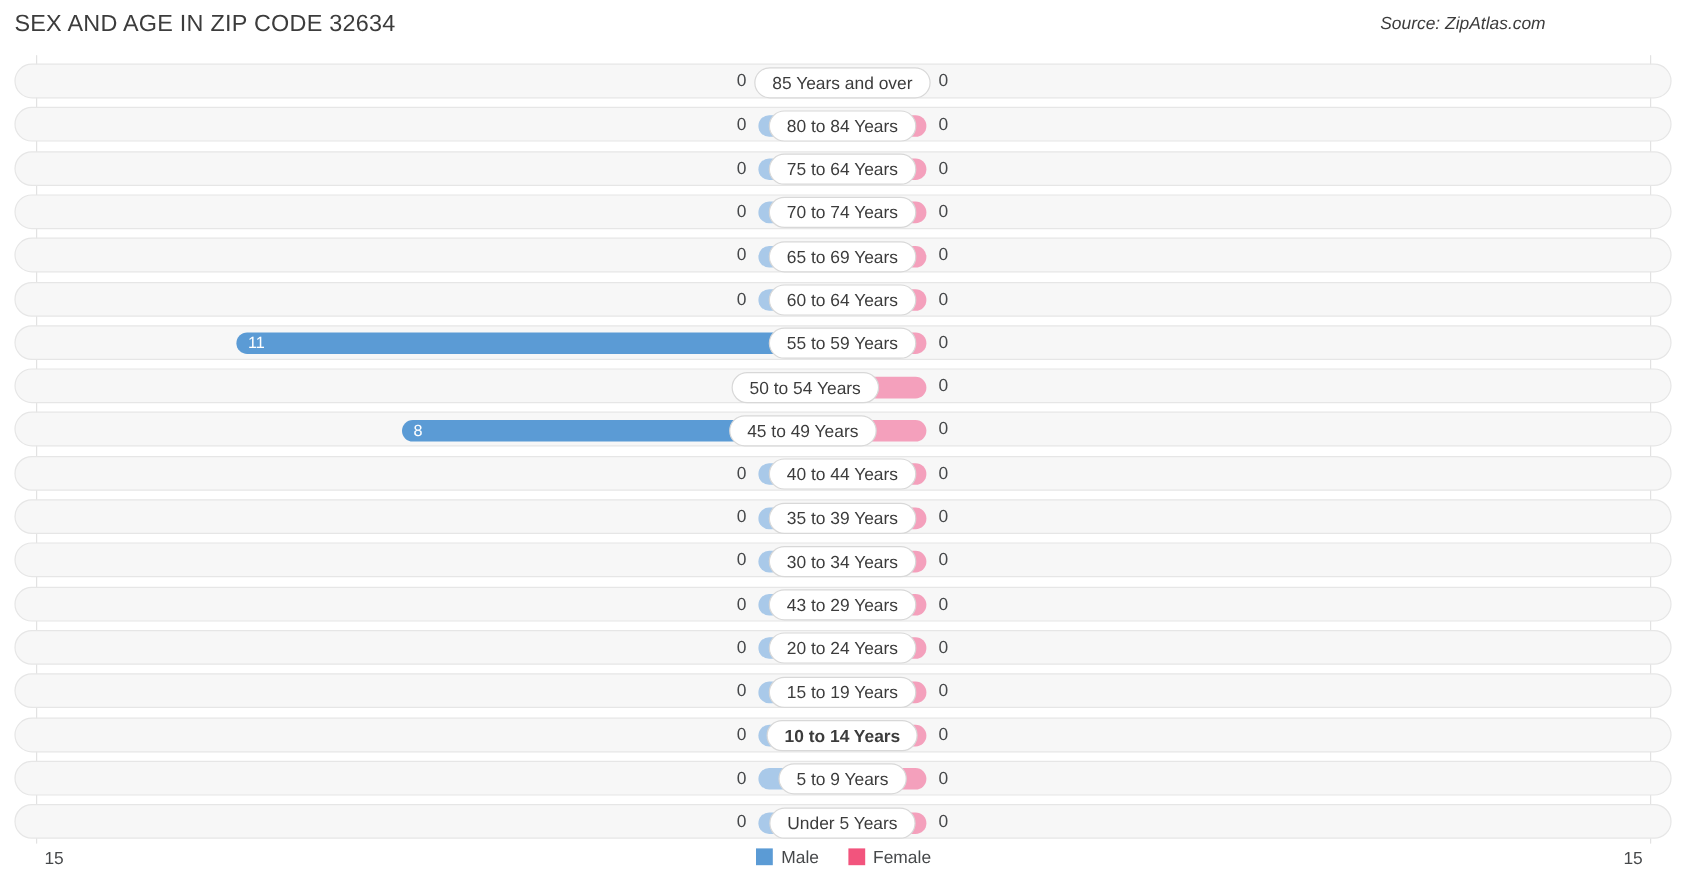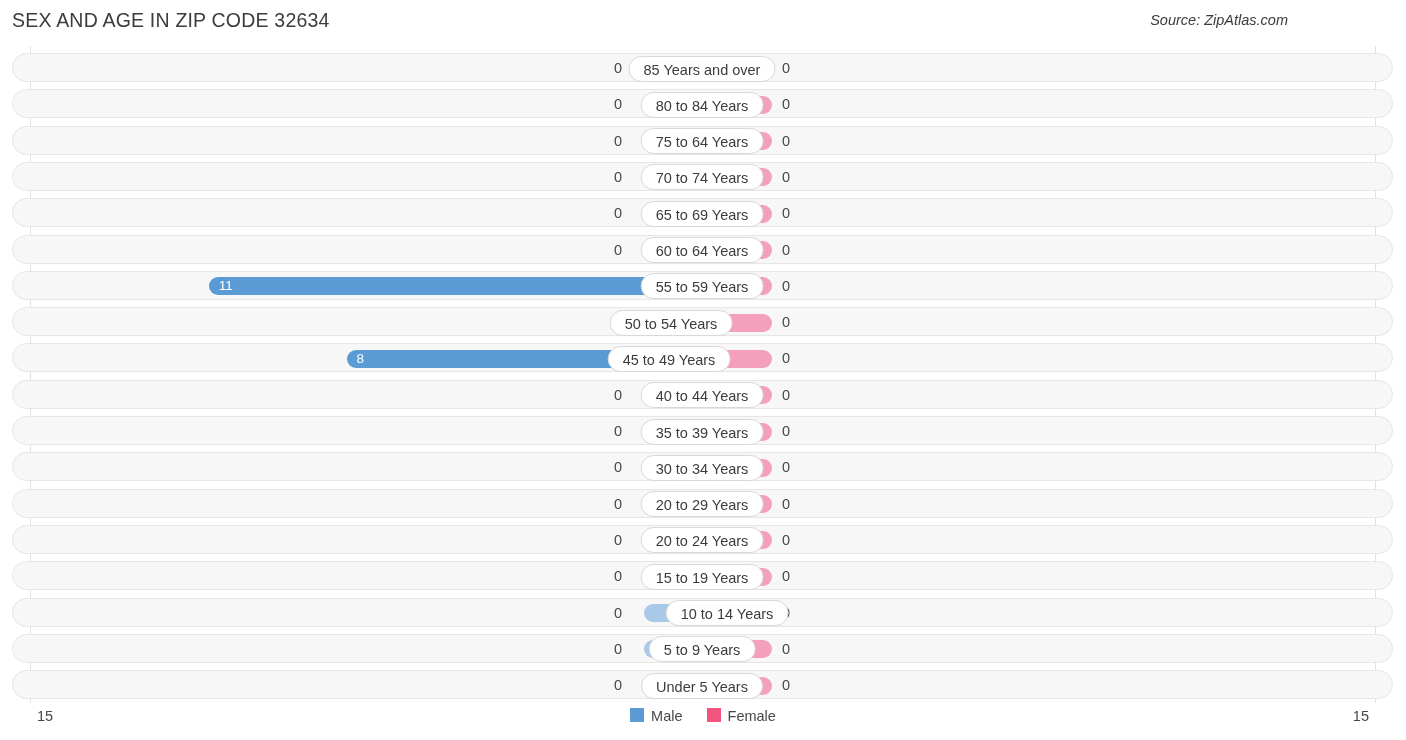--- a/index.html
+++ b/index.html
@@ -84,21 +84,21 @@
   .val-male   { text-align: right; }
   .val-female { text-align: left; }
 
   
   .bar {
     position: absolute;
     top: 5.5px;
     height: 18px;
     border-radius: 9px;
   }
-  .bar-male   { background: #a9c9e9; margin-left: 12px; }
+  .bar-male   { background: #a9c9e9; }
   .bar-female { background: #f4a0bc; }
   .bar-male.active   { background: #5b9bd5; }
 
   .bar-inner-label {
     position: absolute;
     top: 0;
     height: 18px;
     line-height: 18px;
     font-size: 13.5px;
     color: #ffffff;
@@ -267,42 +267,42 @@
         <div class="val val-female" style="left: 769px;">0</div>
         <div class="bar bar-male" style="left: 619px; width: 70px;"></div>
         <div class="bar bar-female" style="left: 689px; width: 70px;"></div>
         <div class="age-pill" style="left: 689px;">30 to 34 Years</div>
       </div>
       <div class="row" style="top: 442.6px;">
         <div class="val val-male" style="right: 770px;">0</div>
         <div class="val val-female" style="left: 769px;">0</div>
         <div class="bar bar-male" style="left: 619px; width: 70px;"></div>
         <div class="bar bar-female" style="left: 689px; width: 70px;"></div>
-        <div class="age-pill" style="left: 689px;">20 to 29 Years</div>
+        <div class="age-pill" style="left: 689px;">43 to 29 Years</div>
       </div>
       <div class="row" style="top: 478.9px;">
         <div class="val val-male" style="right: 770px;">0</div>
         <div class="val val-female" style="left: 769px;">0</div>
         <div class="bar bar-male" style="left: 619px; width: 70px;"></div>
         <div class="bar bar-female" style="left: 689px; width: 70px;"></div>
         <div class="age-pill" style="left: 689px;">20 to 24 Years</div>
       </div>
       <div class="row" style="top: 515.2px;">
         <div class="val val-male" style="right: 770px;">0</div>
         <div class="val val-female" style="left: 769px;">0</div>
         <div class="bar bar-male" style="left: 619px; width: 70px;"></div>
         <div class="bar bar-female" style="left: 689px; width: 70px;"></div>
         <div class="age-pill" style="left: 689px;">15 to 19 Years</div>
       </div>
       <div class="row" style="top: 551.5px;">
         <div class="val val-male" style="right: 770px;">0</div>
         <div class="val val-female" style="left: 769px;">0</div>
         <div class="bar bar-male" style="left: 619px; width: 70px;"></div>
         <div class="bar bar-female" style="left: 689px; width: 70px;"></div>
-        <div class="age-pill" style="left: 714px;">10 to 14 Years</div>
+        <div class="age-pill" style="left: 689px; font-weight: bold;">10 to 14 Years</div>
       </div>
       <div class="row" style="top: 587.8px;">
         <div class="val val-male" style="right: 770px;">0</div>
         <div class="val val-female" style="left: 769px;">0</div>
         <div class="bar bar-male" style="left: 619px; width: 70px;"></div>
         <div class="bar bar-female" style="left: 689px; width: 70px;"></div>
         <div class="age-pill" style="left: 689px;">5 to 9 Years</div>
       </div>
       <div class="row" style="top: 624.1px;">
         <div class="val val-male" style="right: 770px;">0</div>

